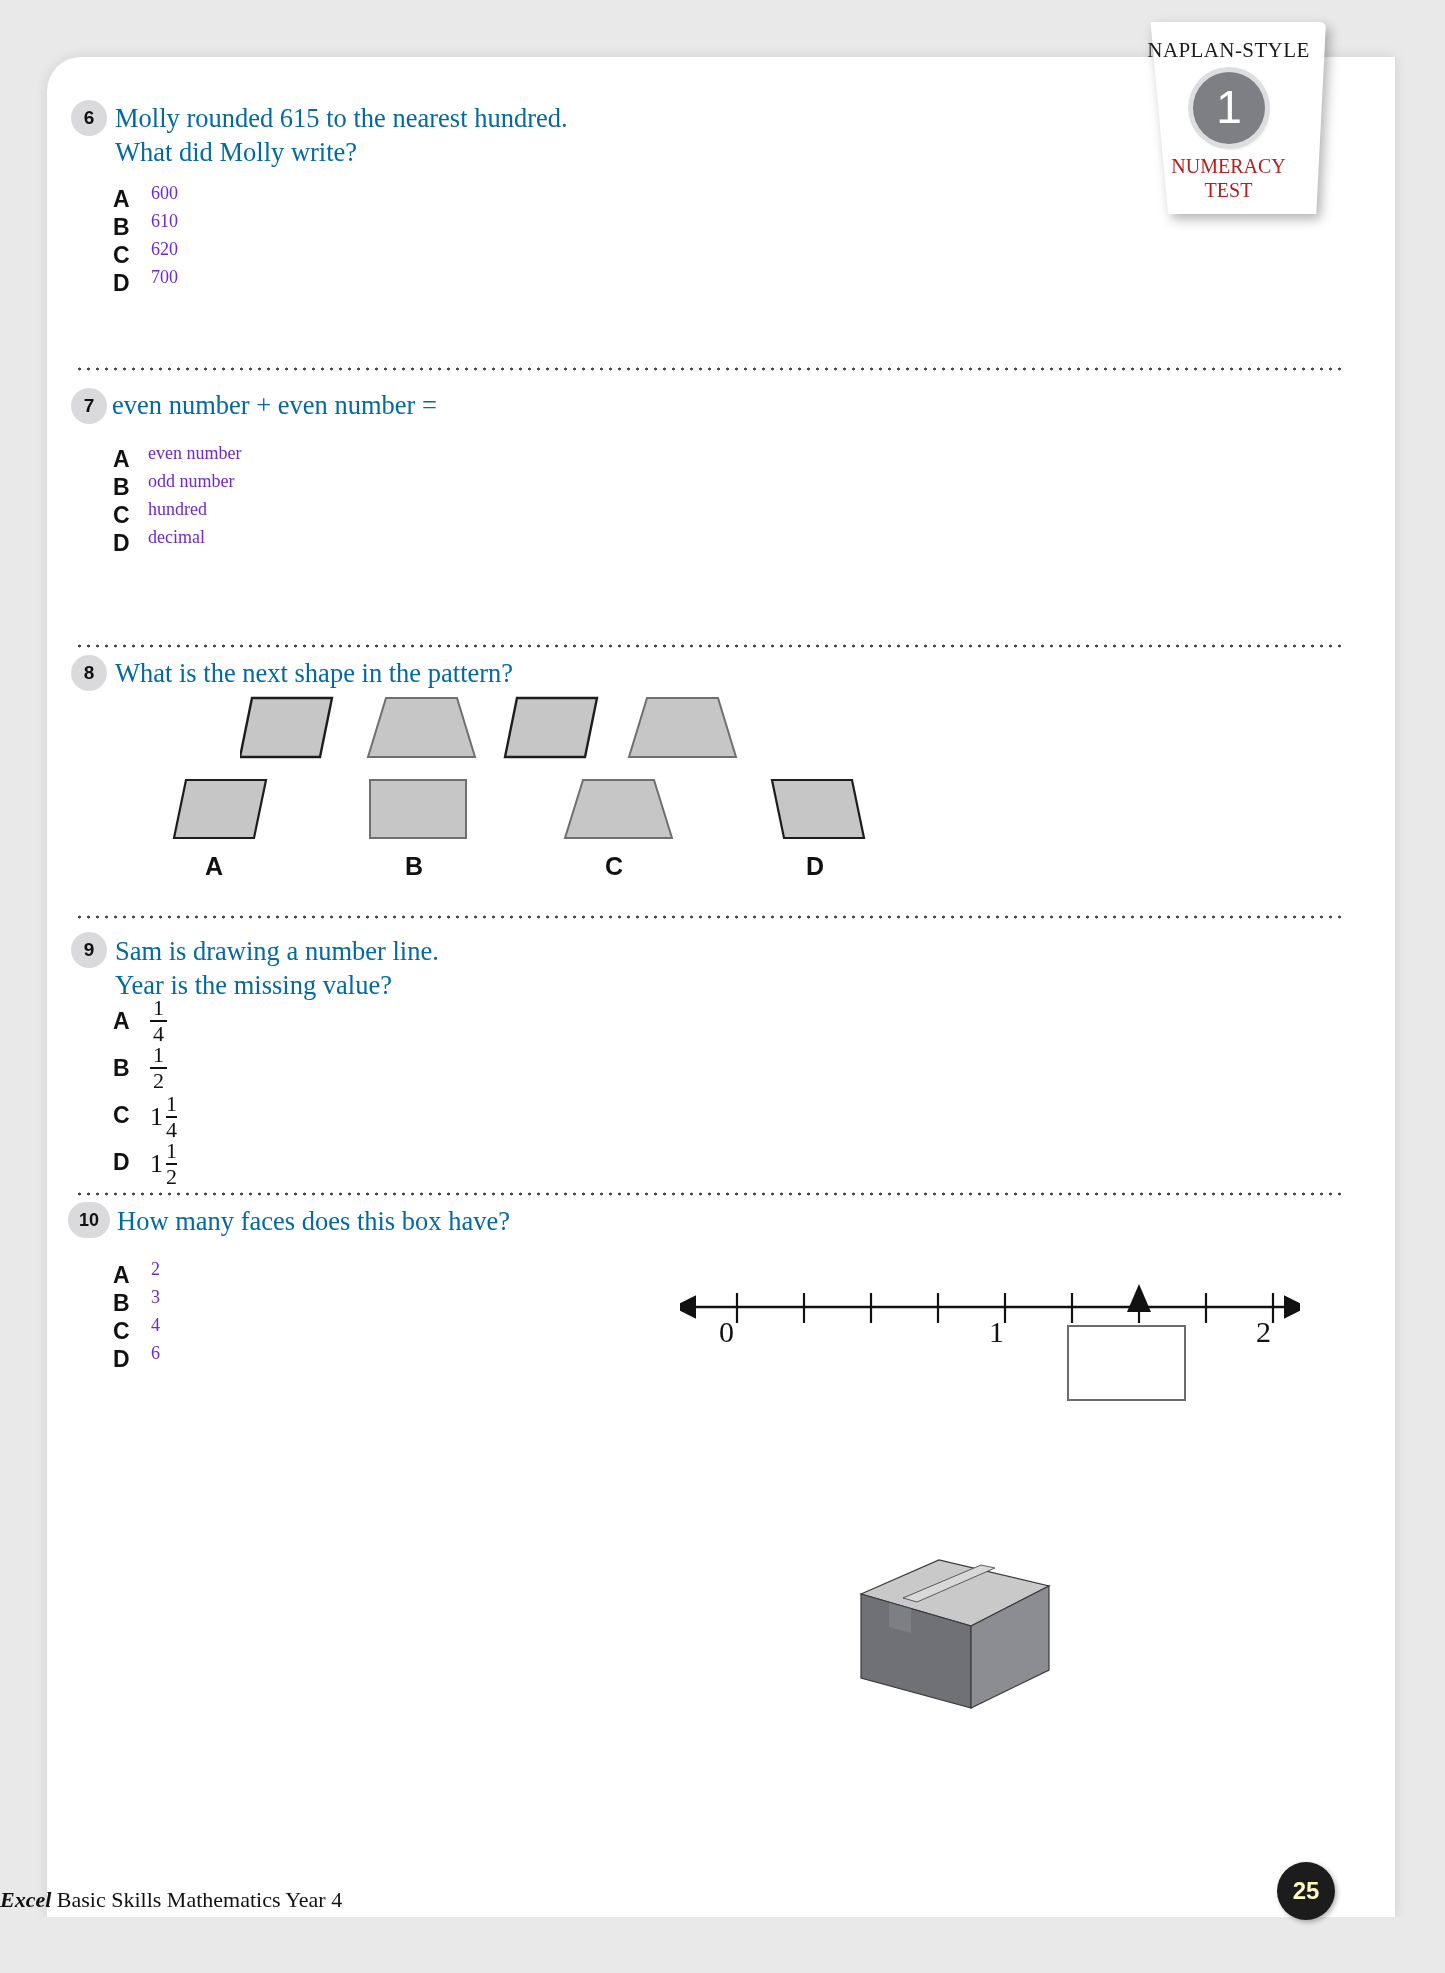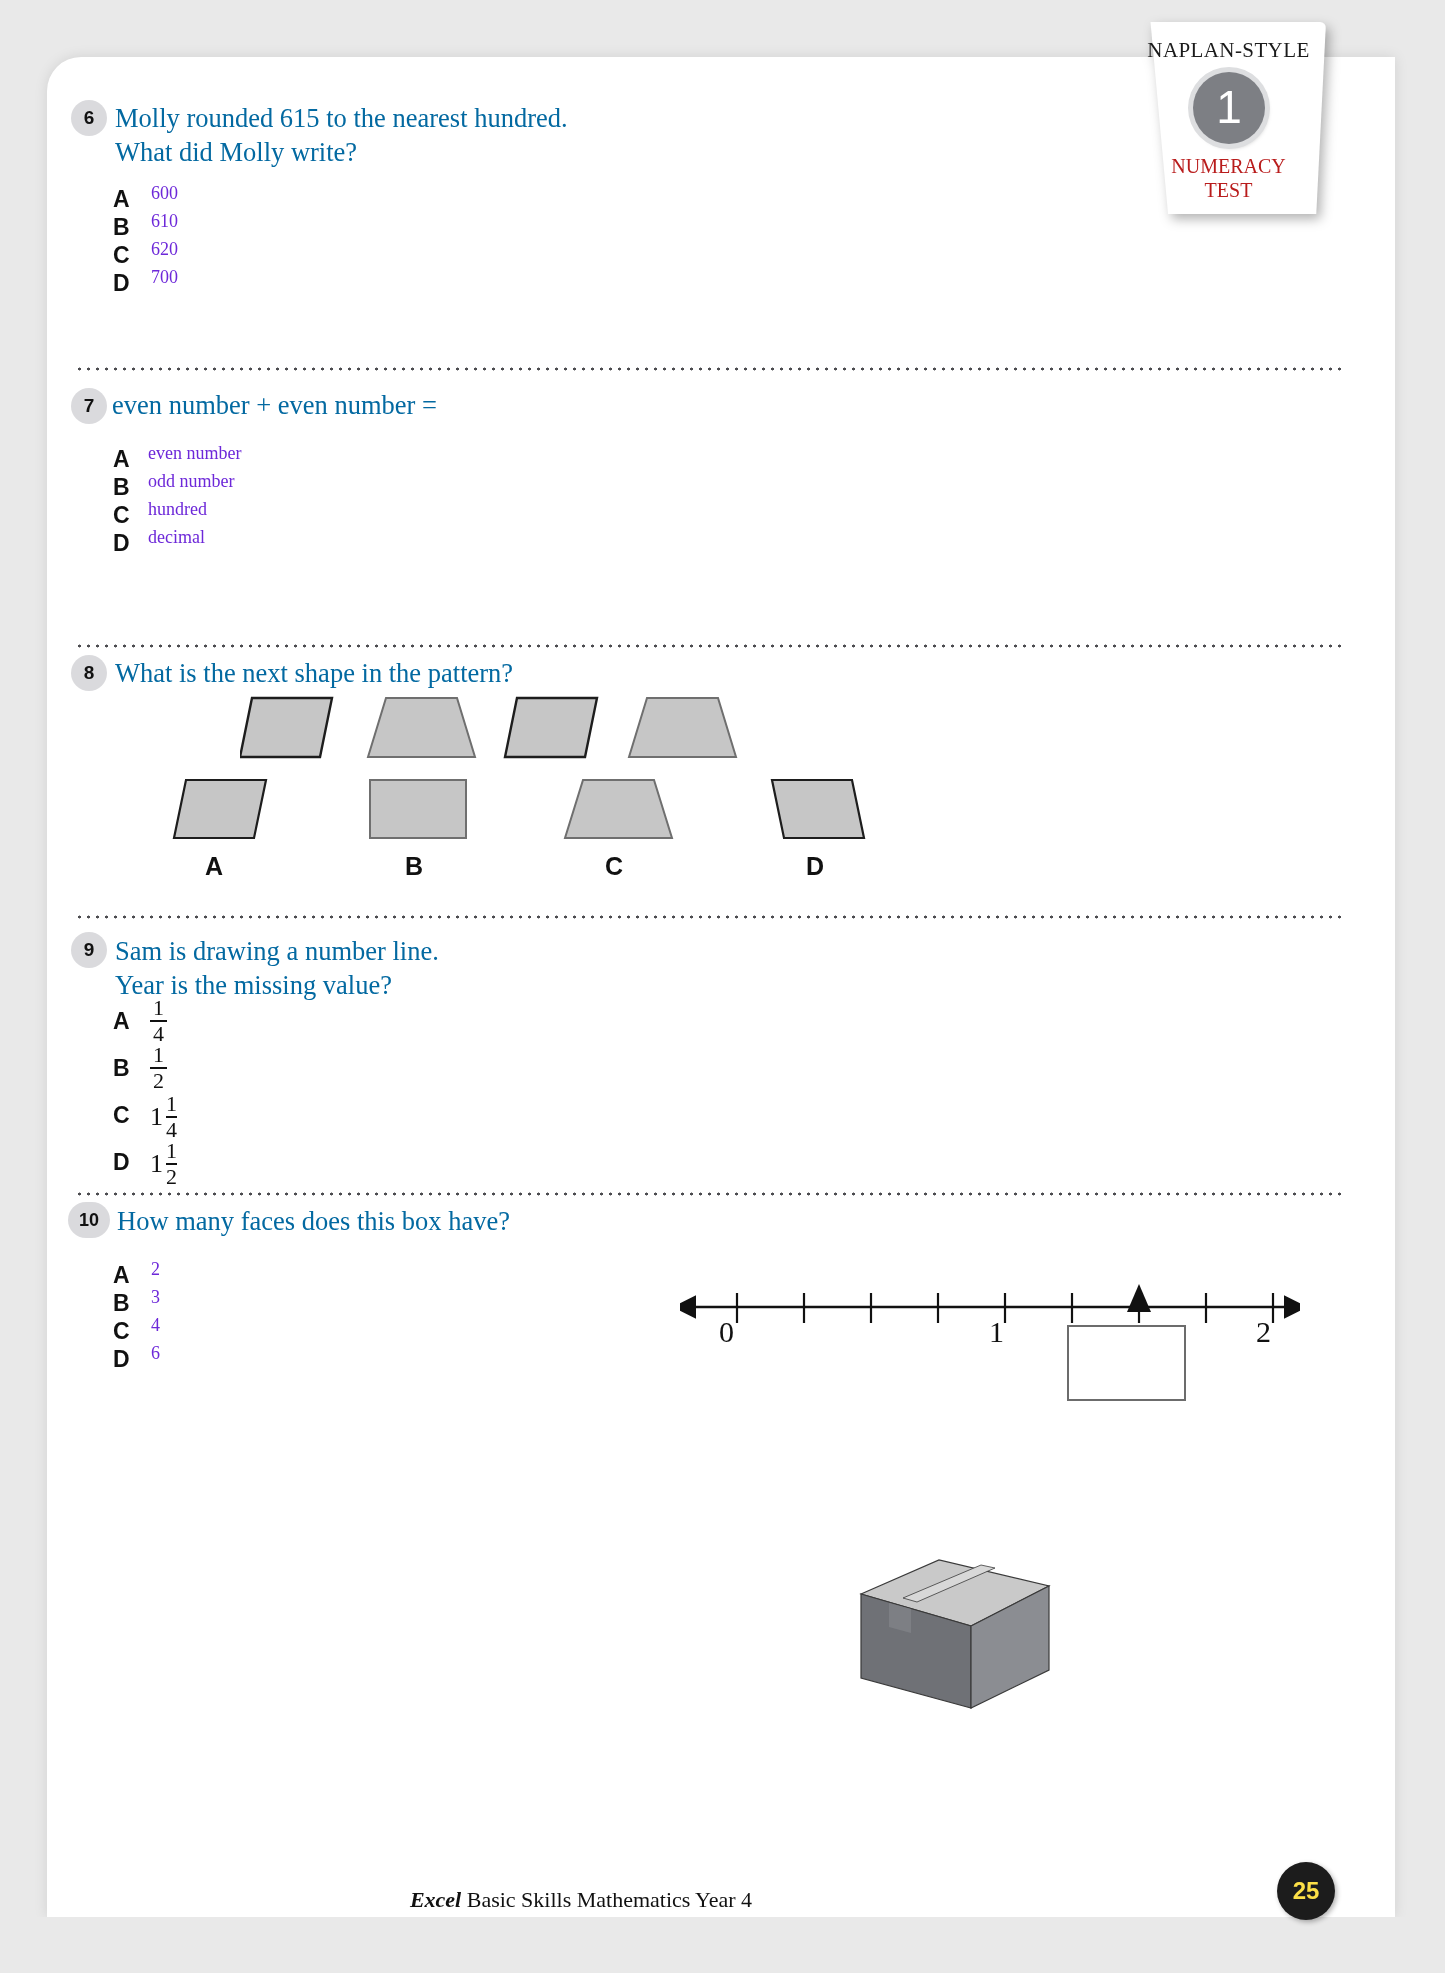--- a/index.html
+++ b/index.html
@@ -186,35 +186,35 @@
     top: 1917px;
     width: 1445px;
     height: 56px;
     background: #e9e9e9;
   }
   #footer-text {
     position: absolute;
     left: 0;
     top: 1887px;
     width: 1162px;
-    text-align: center;
+    text-align: left;
     font-size: 22px;
     color: #111;
     font-family: "Liberation Serif", serif;
   }
   #footer-text .brand { font-weight: bold; font-style: italic; }
   #page-number {
     position: absolute;
     left: 1277px;
     top: 1862px;
     width: 58px;
     height: 58px;
     border-radius: 50%;
     background: #1c1c1c;
-    color: #fde047;
+    color: #fef9c3;
     display: flex;
     align-items: center;
     justify-content: center;
     font-family: "Liberation Sans", sans-serif;
     font-weight: bold;
     font-size: 24px;
     box-shadow: 2px 2px 5px rgba(0,0,0,0.3);
   }
 </style>
 </head>

